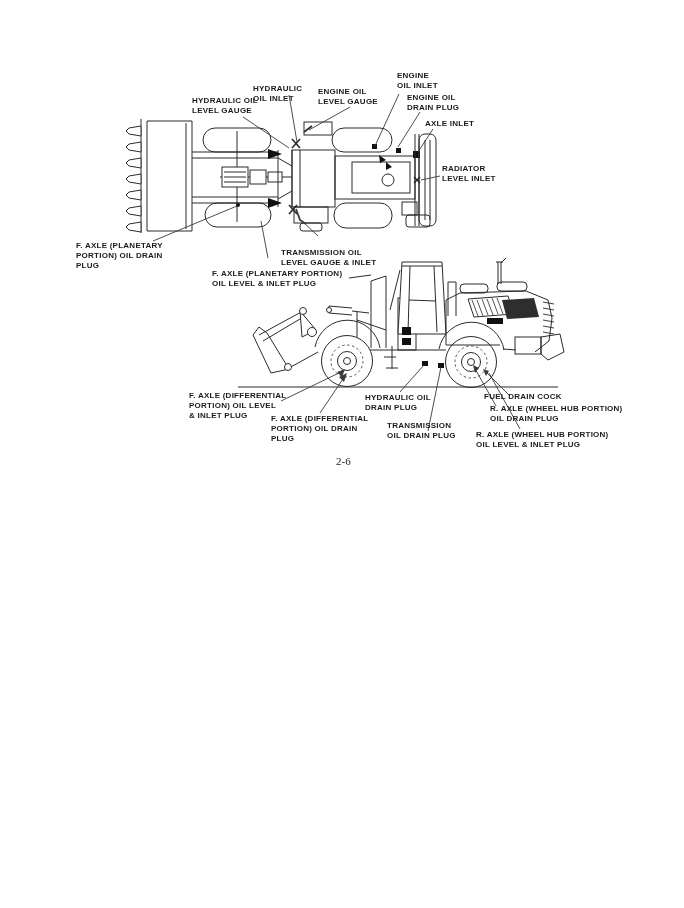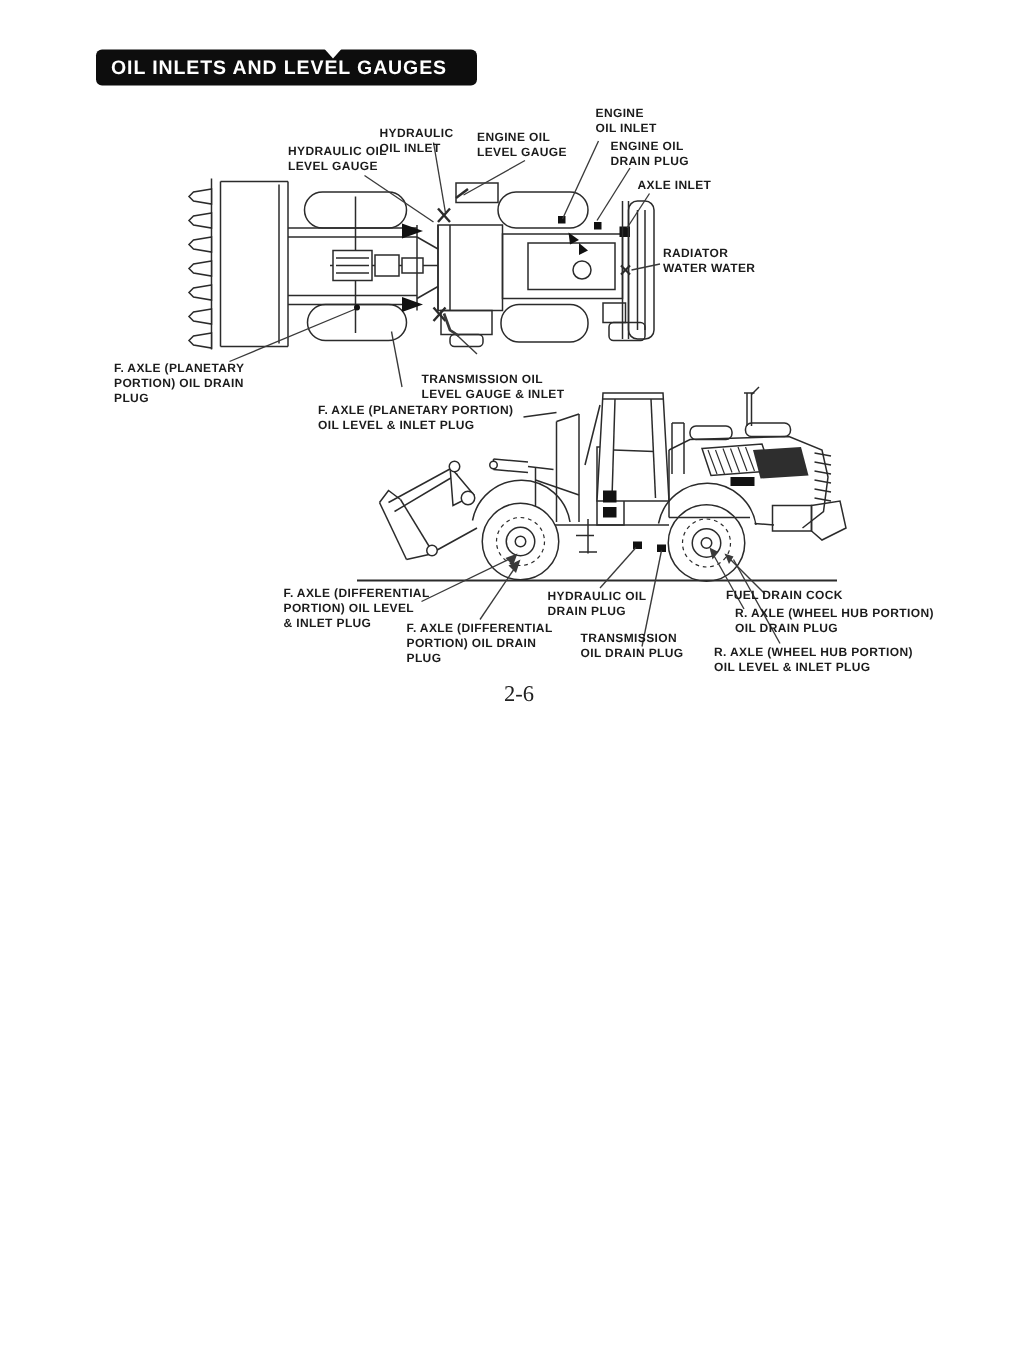--- a/index.html
+++ b/index.html
@@ -17,21 +17,21 @@
     position:absolute;left:150px;top:-3px;width:0;height:0;
     border-left:8px solid transparent;border-right:8px solid transparent;
     border-top:9px solid #ffffff;
   }
   .lbl{
     position:absolute;color:#1b1b1b;font-weight:bold;font-size:8px;
     line-height:10px;letter-spacing:.25px;white-space:pre-line;
   }
   .page-num{
     position:absolute;left:336px;top:455px;color:#222;
-    font-family:"Liberation Serif", serif;font-size:15px;
+    font-family:"Liberation Serif", serif;font-size:11px;
   }
   svg{position:absolute;left:0;top:0;}
 </style>
 </head>
 <body>
 
 <div class="page">
 
   <svg width="684" height="908" viewBox="0 0 684 908" xmlns="http://www.w3.org/2000/svg">
 
@@ -236,38 +236,34 @@
       <line x1="400" y1="392" x2="424" y2="365"></line>
       <line x1="428" y1="431" x2="441" y2="367"></line>
       <line x1="510" y1="396" x2="485" y2="371"></line>
       <polygon points="483,369 489,371 486,376" fill="#3a3a3a" stroke="none"></polygon>
       <line x1="496" y1="406" x2="474" y2="367"></line>
       <polygon points="473,365 479,368 475,373" fill="#3a3a3a" stroke="none"></polygon>
       <line x1="520" y1="429" x2="489" y2="373"></line>
     </g>
   </svg>
 
-  <div class="title-badge">
-    <span>OIL INLETS AND LEVEL GAUGES</span>
-    <div class="badge-notch"></div>
-  </div>
 
   <div class="lbl" style="left:192px;top:96px">HYDRAULIC OIL
 LEVEL GAUGE</div>
   <div class="lbl" style="left:253px;top:84px">HYDRAULIC
 OIL INLET</div>
   <div class="lbl" style="left:318px;top:87px">ENGINE OIL
 LEVEL GAUGE</div>
   <div class="lbl" style="left:397px;top:71px">ENGINE
 OIL INLET</div>
   <div class="lbl" style="left:407px;top:93px">ENGINE OIL
 DRAIN PLUG</div>
   <div class="lbl" style="left:425px;top:119px">AXLE INLET</div>
   <div class="lbl" style="left:442px;top:164px">RADIATOR
-WATER WATER</div>
+LEVEL INLET</div>
   <div class="lbl" style="left:76px;top:241px">F. AXLE (PLANETARY
 PORTION) OIL DRAIN
 PLUG</div>
   <div class="lbl" style="left:281px;top:248px">TRANSMISSION OIL
 LEVEL GAUGE &amp; INLET</div>
   <div class="lbl" style="left:212px;top:269px">F. AXLE (PLANETARY PORTION)
 OIL LEVEL &amp; INLET PLUG</div>
 
   <div class="lbl" style="left:189px;top:391px">F. AXLE (DIFFERENTIAL
 PORTION) OIL LEVEL

